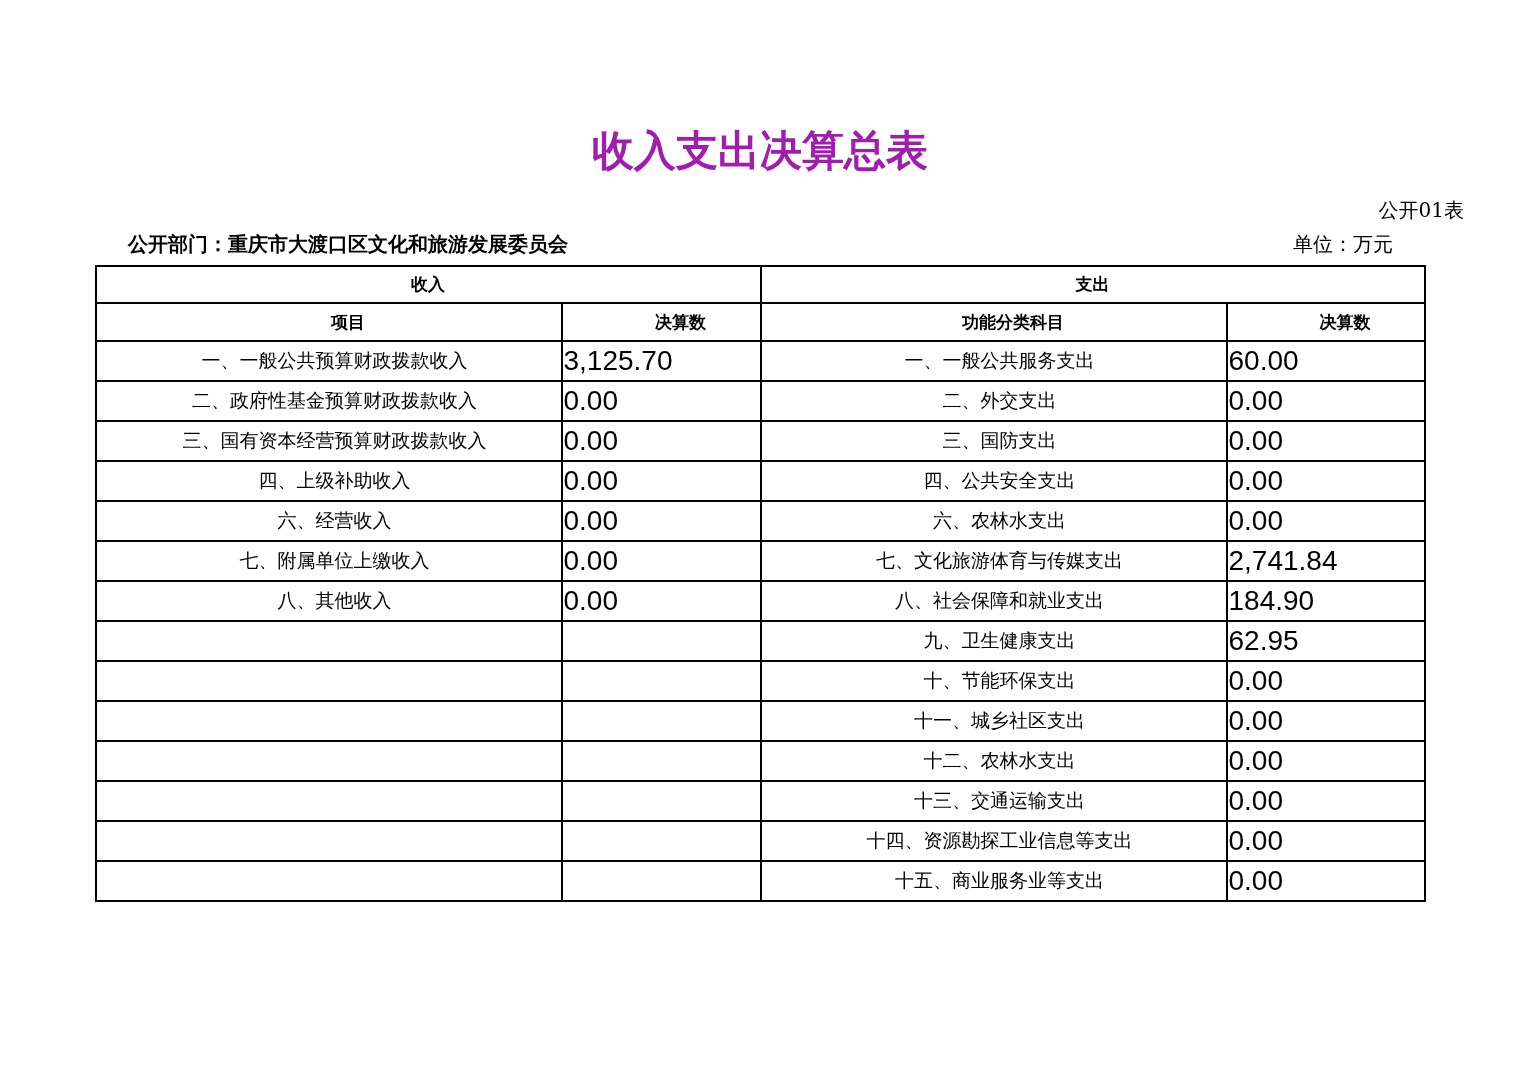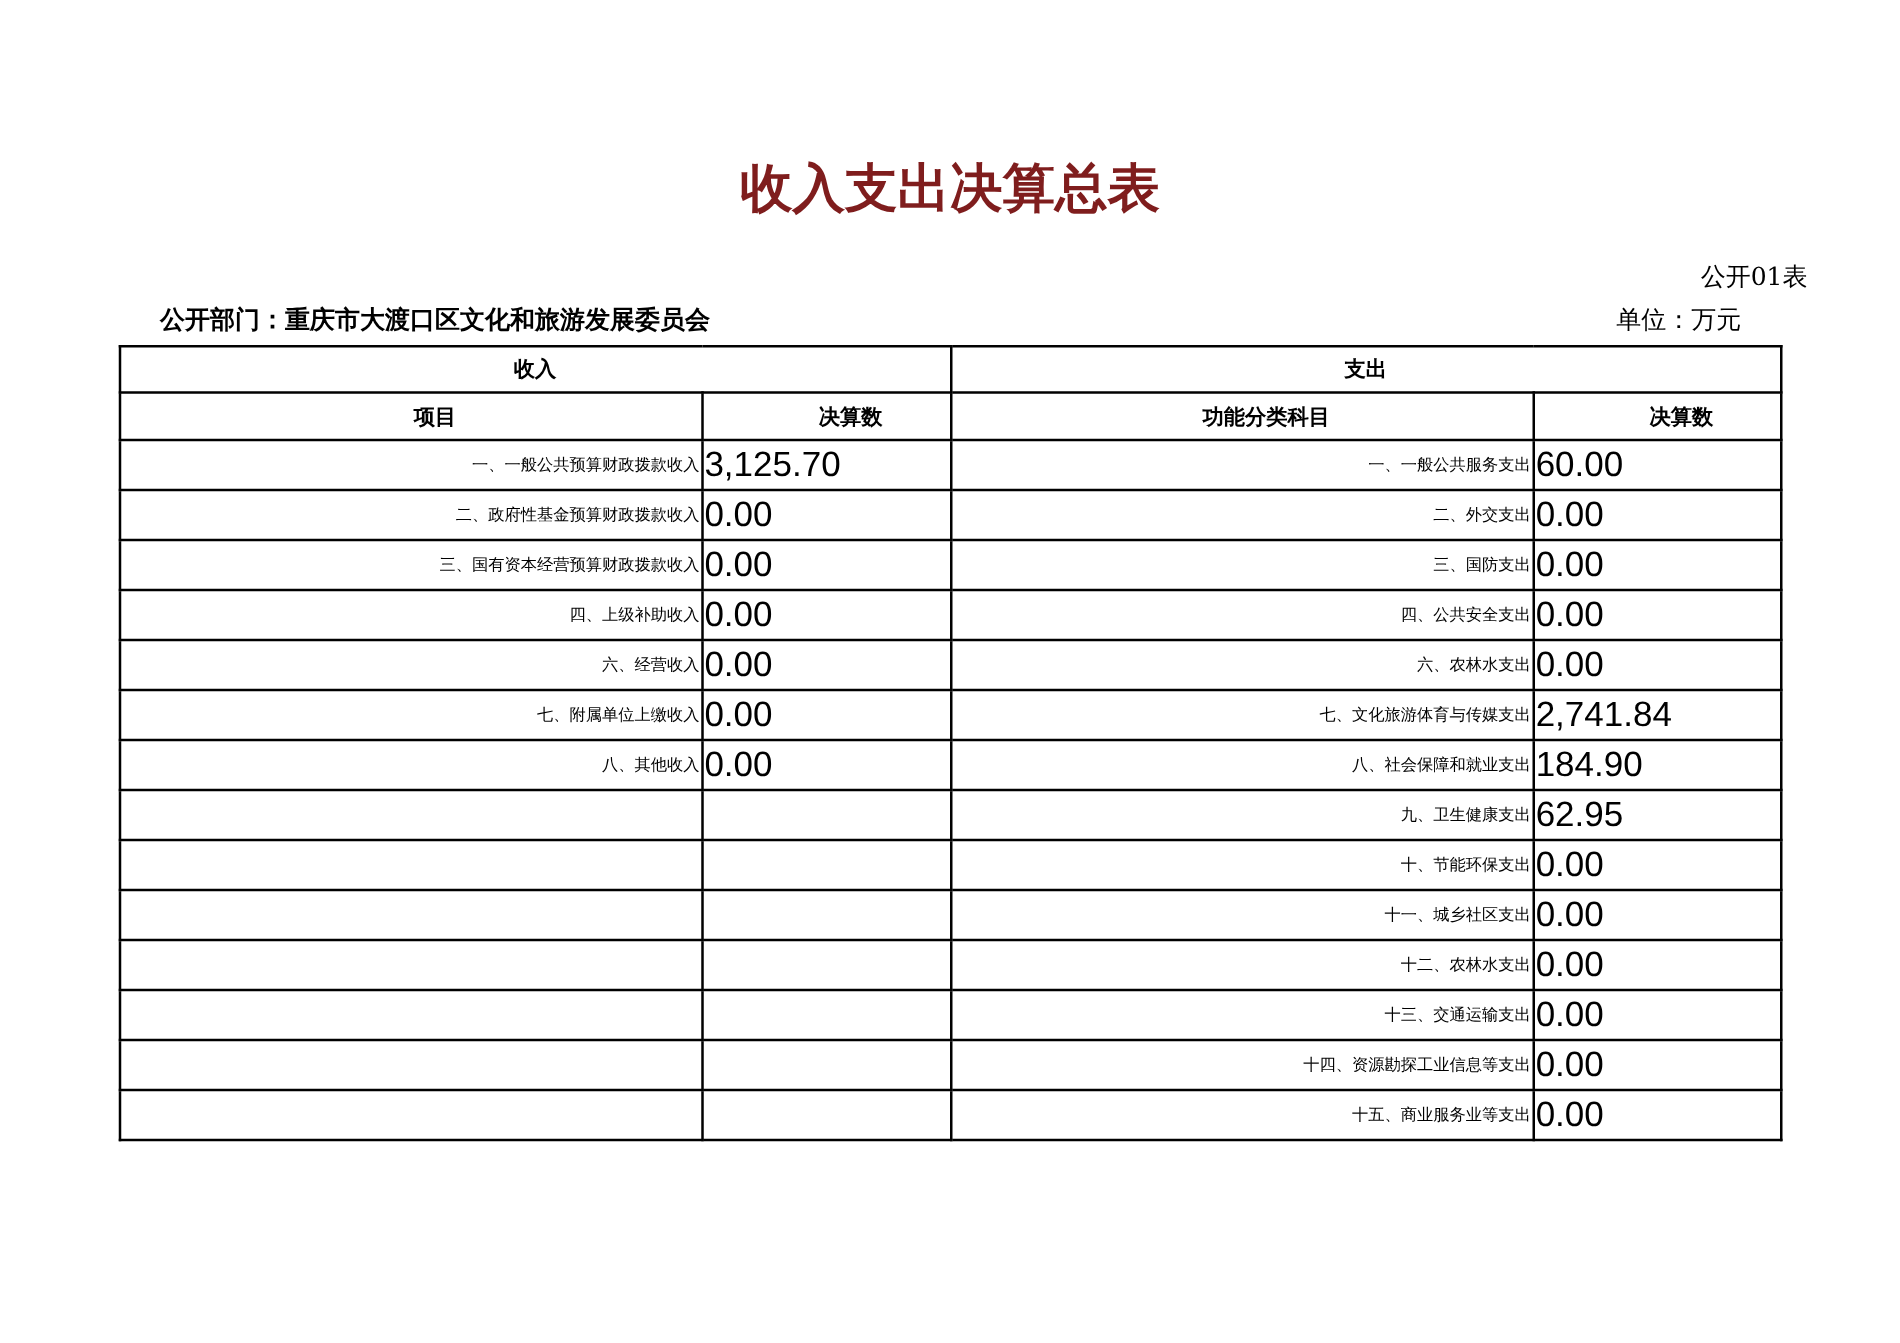--- a/index.html
+++ b/index.html
@@ -18,25 +18,25 @@
     font-family: "DejaVu Serif", "Liberation Serif", serif;
   }
   .title {
     margin: 0;
     padding-top: 126px;
     text-align: center;
     font-family: "Liberation Sans", "DejaVu Sans", sans-serif;
     font-weight: bold;
     font-size: 42px;
     line-height: 1.2;
-    color: #7f1d1d;
+    color: #a21caf;
   }
   .meta-code {
-    margin-top: 32px;
-    padding-right: 74px;
+    margin-top: 21px;
+    padding-right: 56px;
     text-align: right;
     font-size: 20px;
     line-height: 1.3;
     font-family: "DejaVu Serif", "Liberation Serif", serif;
   }
   .meta-line {
     margin-top: 8px;
     padding: 0 127px 0 128px;
     display: flex;
     justify-content: space-between;
@@ -69,22 +69,22 @@
     font-weight: bold;
     font-size: 17px;
     text-align: center;
     background: #ffffff;
   }
   tr.section-row th { height: 37px; }
   tr.column-row th { height: 38px; padding-left: 40px; }
   table.budget tbody tr { height: 40px; }
   td.item {
     font-family: Liberation Sans, sans-serif;
-    font-size: 13px;
-    text-align: right;
+    font-size: 19px;
+    text-align: center;
     padding-left: 13px;
   }
   td.amount {
     font-family: "Liberation Sans", "DejaVu Sans", sans-serif;
     font-size: 28px;
     text-align: left;
     padding-right: 10px;
   }
 </style>
 </head>

